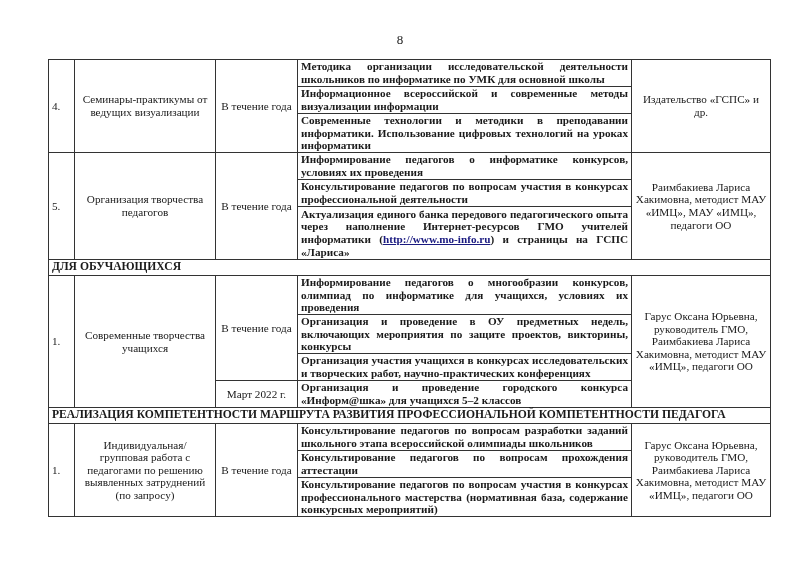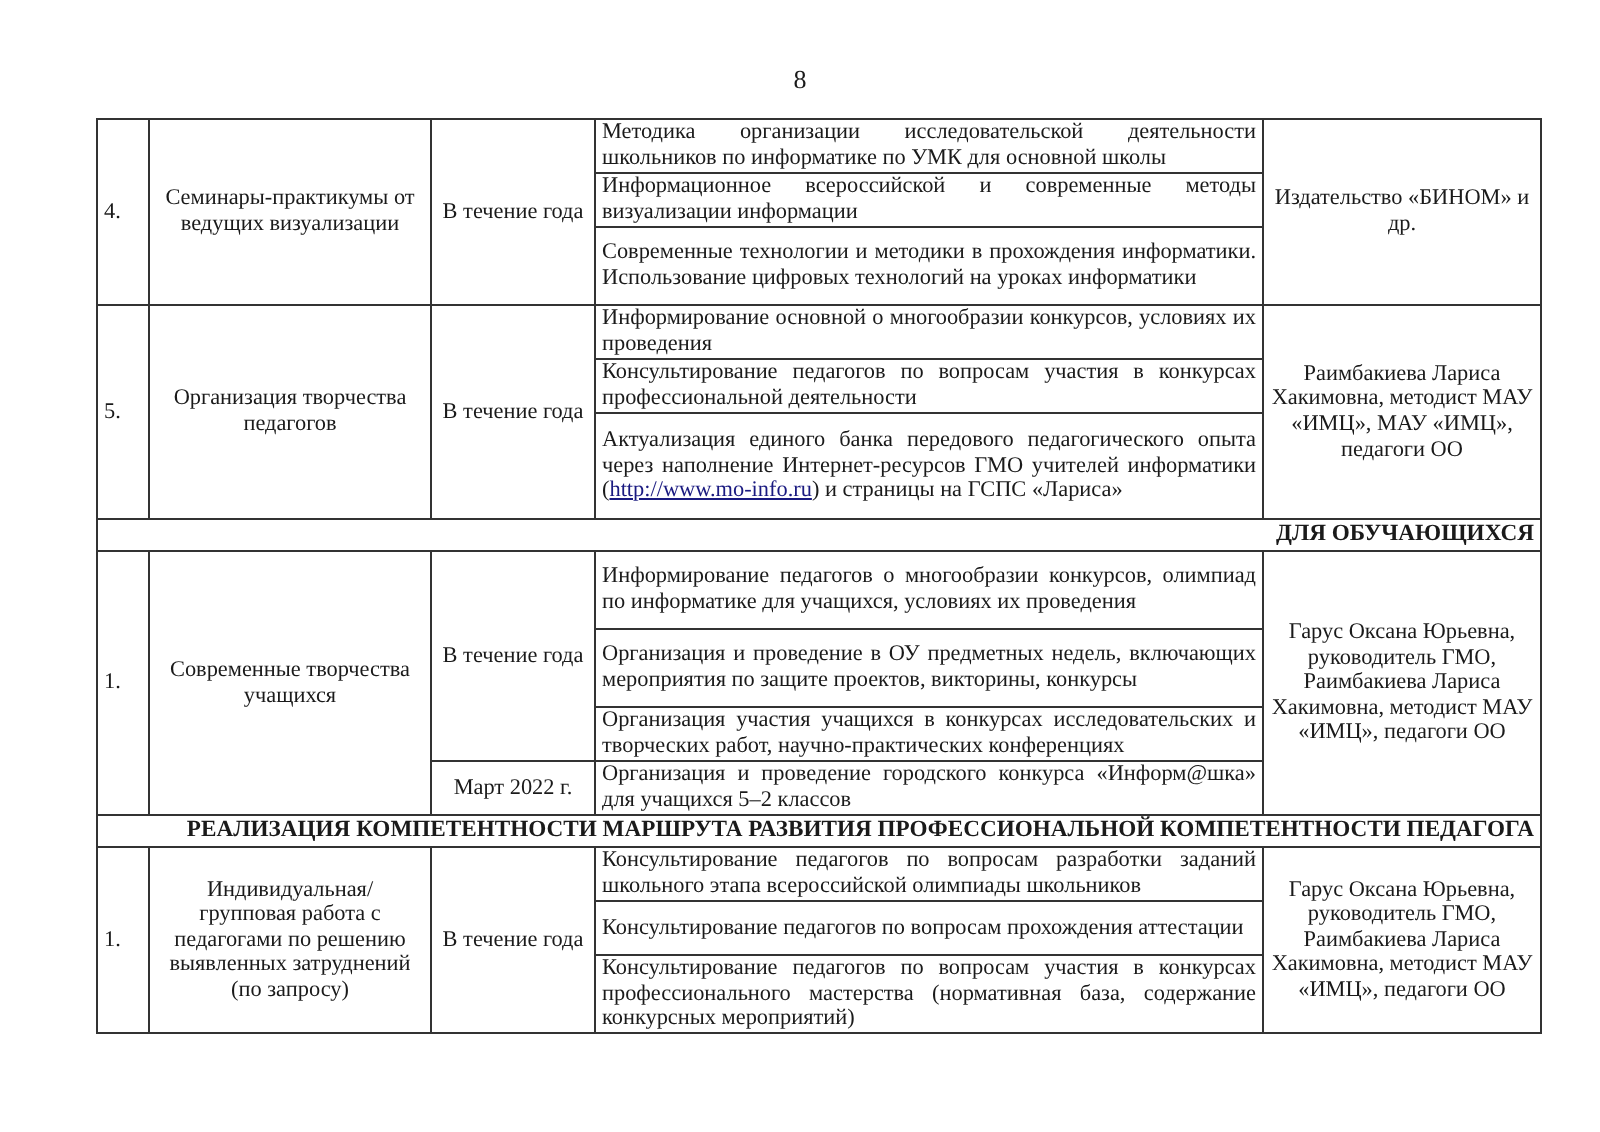--- a/index.html
+++ b/index.html
@@ -4,22 +4,22 @@
 <style>
   html, body { margin: 0; padding: 0; background: #ffffff; }
   body { width: 800px; height: 566px; position: relative; overflow: hidden;
          font-family: "Liberation Serif", "DejaVu Serif", serif; color: #1a1a1a; }
   .page-number { position: absolute; top: 32px; left: 0; width: 800px; text-align: center; font-size: 13px; }
   table.plan { position: absolute; left: 48px; top: 59px; width: 722px; border-collapse: collapse;
                table-layout: fixed; font-size: 11.2px; line-height: 12.6px; }
   table.plan td { border: 1.2px solid #333; padding: 0 3px; vertical-align: middle; }
   td.num { text-align: left; padding-left: 4px; }
   td.center { text-align: center; }
-  td.just { text-align: justify; text-align-last: left; padding: 1px 4px; }
-  td.section { text-align: right; font-weight: bold; font-size: 11.6px; height: 15px; padding: 0; }
+  td.just { text-align: justify; text-align-last: left; padding: 1px 4px; font-weight: bold; }
+  td.section { text-align: left; font-weight: bold; font-size: 11.6px; height: 15px; padding: 0; }
   a.link { color: #1a1a80; text-decoration: underline; }
 </style>
 </head>
 <body>
 
 <div class="page-number">8</div>
 
 <table class="plan">
   <colgroup>
     <col style="width:26px">
@@ -28,34 +28,34 @@
       <col style="width:334px">
       <col style="width:139px">
   </colgroup>
   <tbody>
 
     <tr>
       <td class="num" rowspan="3">4.</td>
       <td class="center" rowspan="3">Семинары-практикумы от ведущих визуализации</td>
       <td class="center" rowspan="3">В течение года</td>
       <td class="just" style="height:26px">Методика организации исследовательской деятельности школьников по информатике по УМК для основной школы</td>
-      <td class="center" rowspan="3">Издательство «БИНОМ» и др.</td>
+      <td class="center" rowspan="3">Издательство «ГСПС» и др.</td>
     </tr>
     <tr>
       <td class="just" style="height:26px">Информационное всероссийской и современные методы визуализации информации</td>
     </tr>
     <tr>
-      <td class="just" style="height:38px">Современные технологии и методики в прохождения информатики. Использование цифровых технологий на уроках информатики</td>
+      <td class="just" style="height:38px">Современные технологии и методики в преподавании информатики. Использование цифровых технологий на уроках информатики</td>
     </tr>
 
     <tr>
       <td class="num" rowspan="3">5.</td>
       <td class="center" rowspan="3">Организация творчества педагогов</td>
       <td class="center" rowspan="3">В течение года</td>
-      <td class="just" style="height:26px">Информирование основной о многообразии конкурсов, условиях их проведения</td>
+      <td class="just" style="height:26px">Информирование педагогов о информатике конкурсов, условиях их проведения</td>
       <td class="center" rowspan="3">Раимбакиева Лариса Хакимовна, методист МАУ «ИМЦ», МАУ «ИМЦ», педагоги ОО</td>
     </tr>
     <tr>
       <td class="just" style="height:26px">Консультирование педагогов по вопросам участия в конкурсах профессиональной деятельности</td>
     </tr>
     <tr>
       <td class="just" style="height:52px"><span>Актуализация единого банка передового педагогического опыта через наполнение Интернет-ресурсов ГМО учителей информатики (</span><a class="link">http://www.mo-info.ru</a><span>) и страницы на ГСПС «Лариса»</span></td>
     </tr>
 
     <tr>

